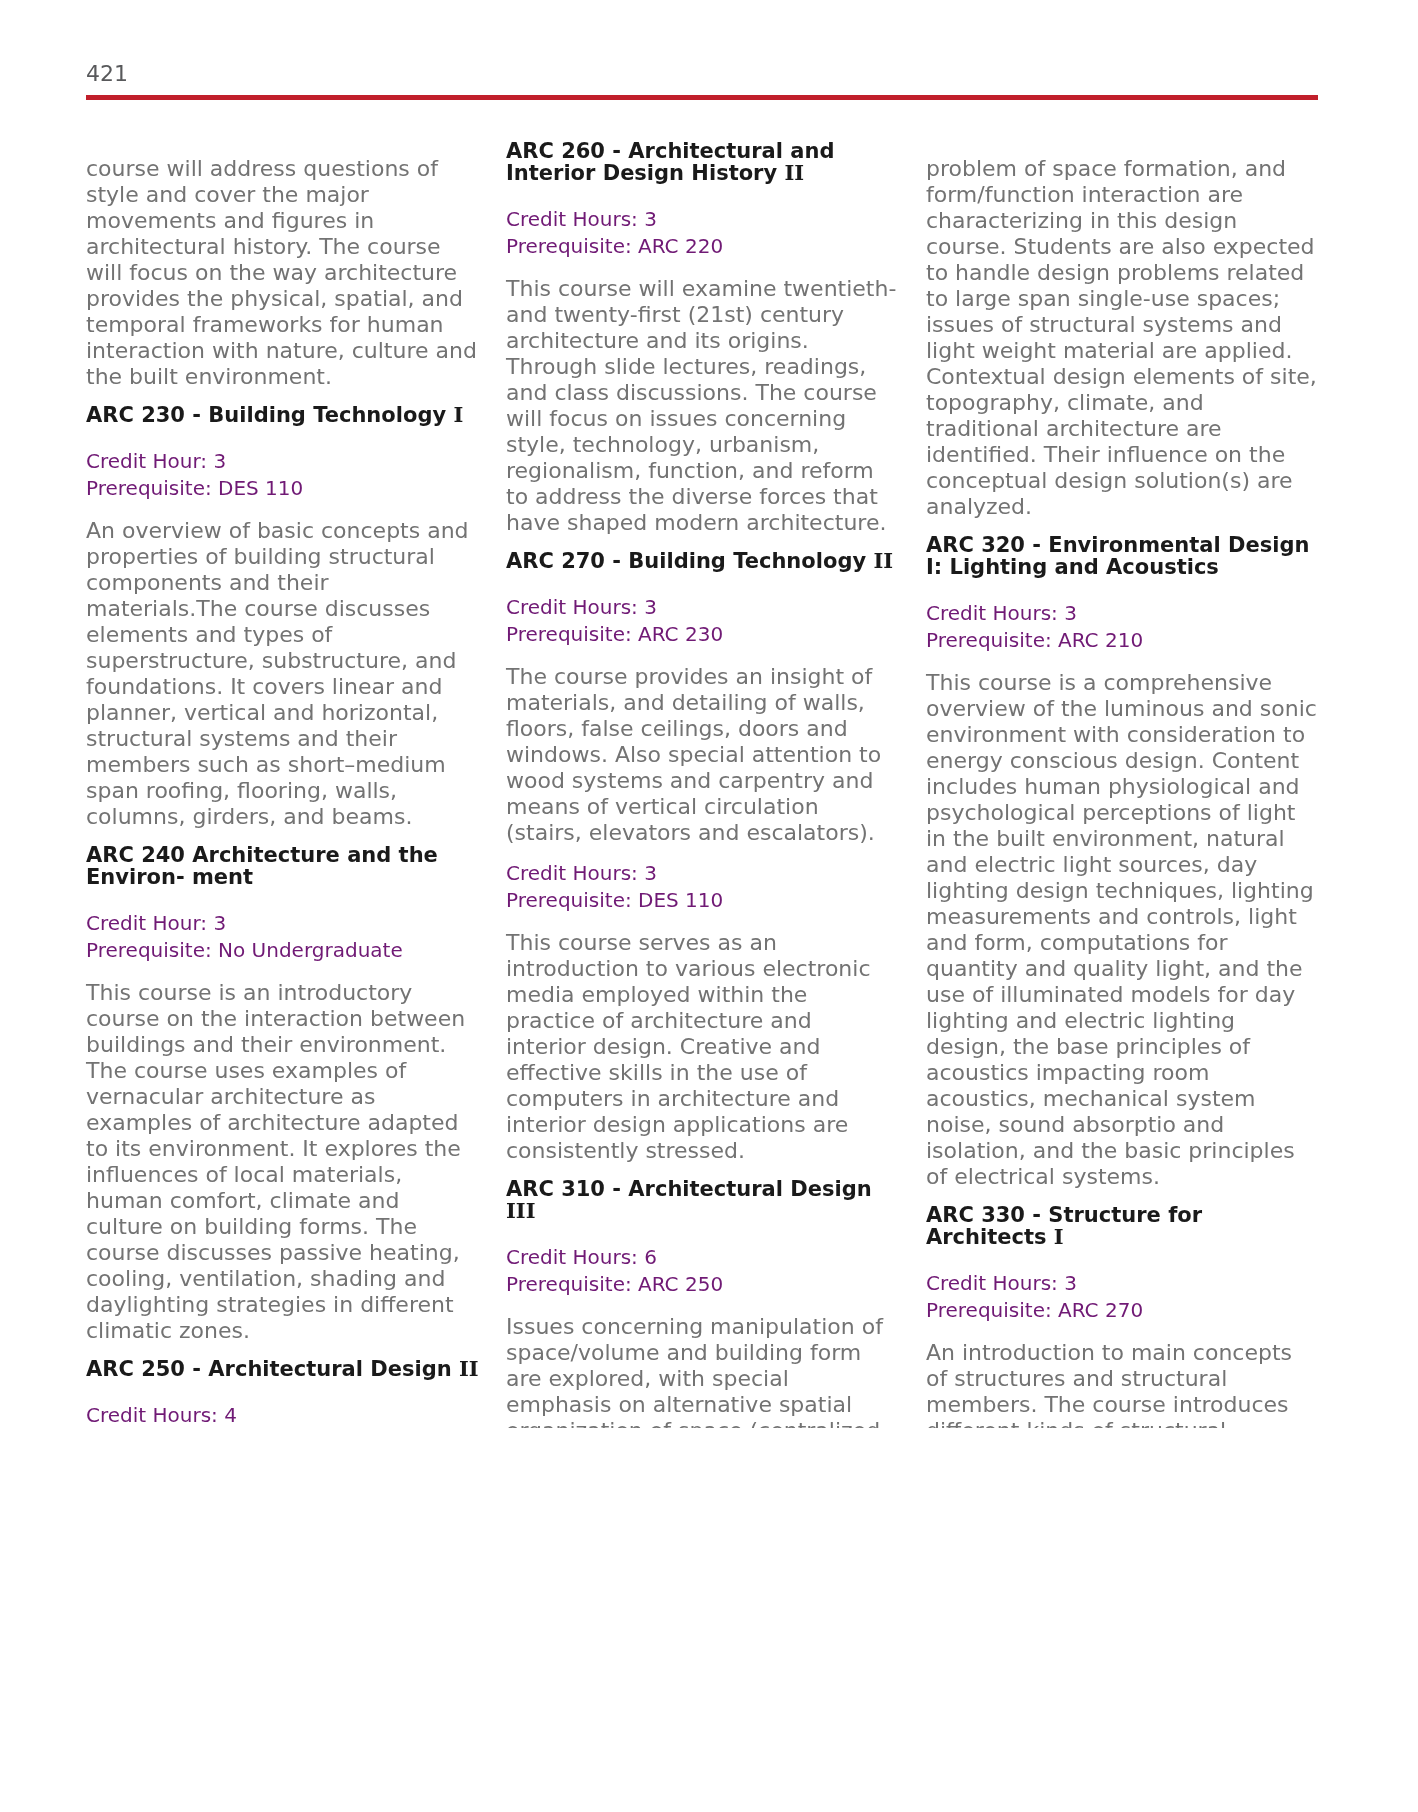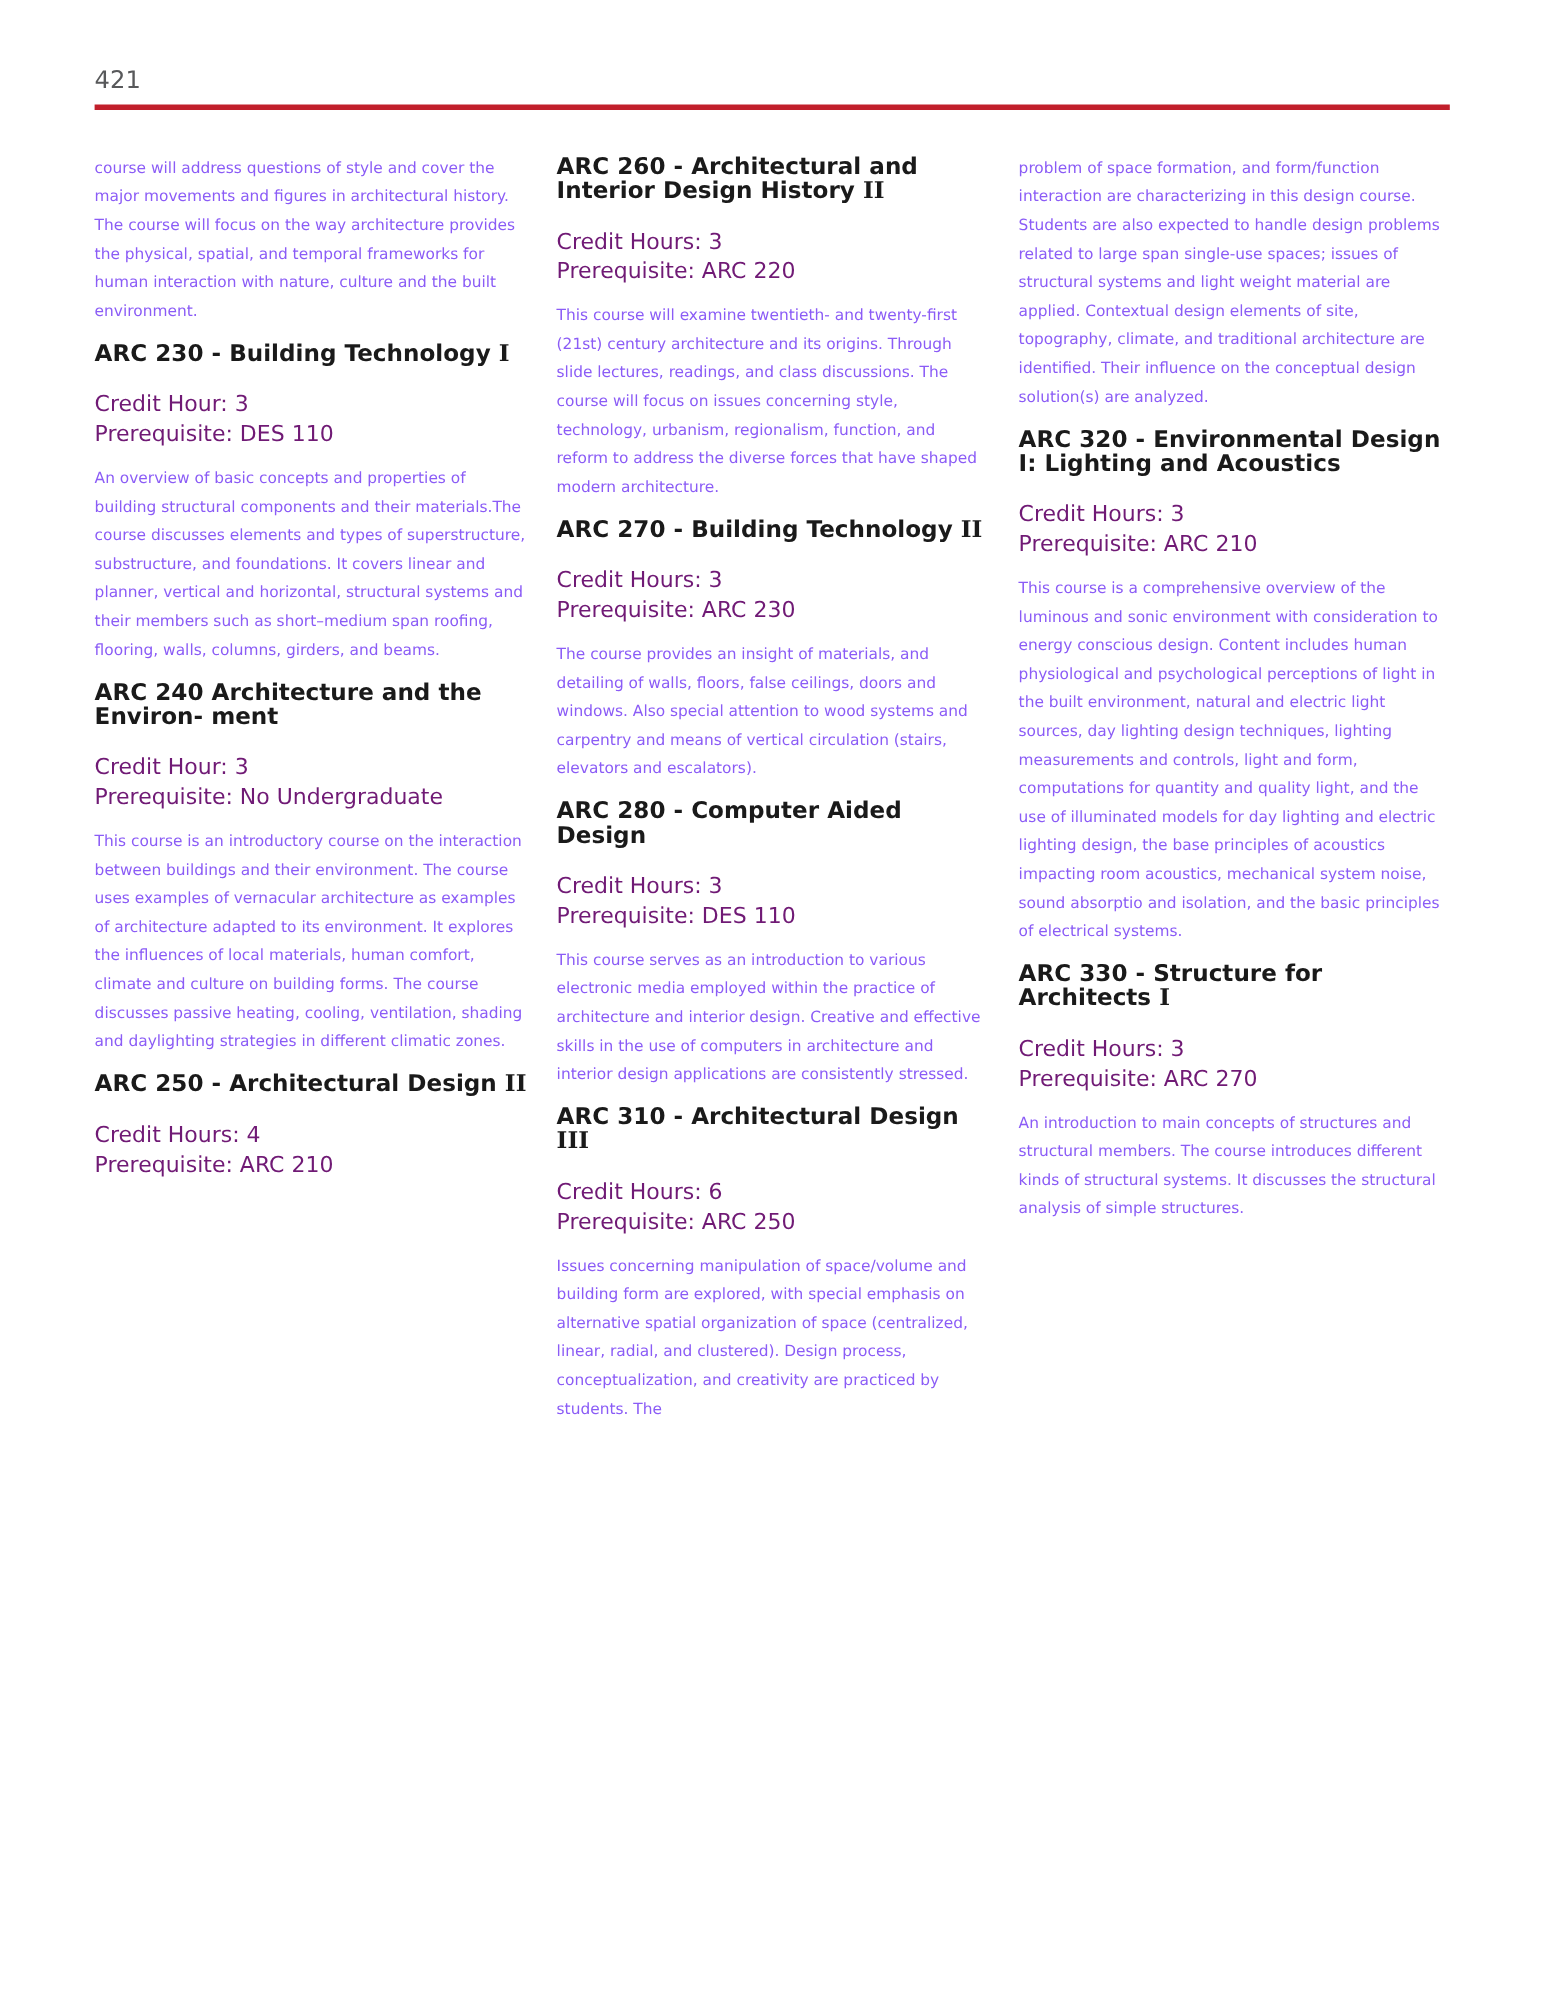--- a/index.html
+++ b/index.html
@@ -36,24 +36,24 @@
   .columns {
     position: absolute;
     left: 86px;
     top: 140px;
     width: 1232px;
     display: flex;
     gap: 28px;
   }
   .col { width: 392px; flex: 0 0 392px; }
   .body-text {
-    font-size: 14px;
+    font-size: 22px;
     line-height: 26px;
-    color: #8b5cf6;
-    margin: 0 0 14px 0;
+    color: #737373;
+    margin: 16px 0 14px 0;
   }
   .course-heading {
     font-size: 21px;
     line-height: 22px;
     font-weight: bold;
     color: #1a1a1a;
     margin: 10px 0 22px 0;
     white-space: pre;
   }
   .col > .course-heading:first-child { margin-top: 0; }
@@ -124,22 +124,20 @@
         <div>Credit Hours: 3</div>
         <div>Prerequisite: ARC 220</div>
       </div>
       <p class="body-text">This course will examine twentieth- and twenty-first (21st) century architecture and its origins. Through slide lectures, readings, and class discussions. The course will focus on issues concerning style, technology, urbanism, regionalism, function, and reform to address the diverse forces that have shaped modern architecture.</p>
       <h3 class="course-heading"><span>ARC 270 - Building Technology </span><span class="serif">II</span><span></span></h3>
       <div class="credits">
         <div>Credit Hours: 3</div>
         <div>Prerequisite: ARC 230</div>
       </div>
       <p class="body-text">The course provides an insight of materials, and detailing of walls, floors, false ceilings, doors and windows. Also special attention to wood systems and carpentry and means of vertical circulation (stairs, elevators and escalators).</p>
-      <h3 class="course-heading"><span>ARC 280 - Computer Aided
-Design</span><span class="serif"></span><span></span></h3>
       <div class="credits">
         <div>Credit Hours: 3</div>
         <div>Prerequisite: DES 110</div>
       </div>
       <p class="body-text">This course serves as an introduction to various electronic media employed within the practice of architecture and interior design. Creative and effective skills in the use of computers in architecture and interior design applications are consistently stressed.</p>
       <h3 class="course-heading"><span>ARC 310 - Architectural Design
 </span><span class="serif">III</span><span></span></h3>
       <div class="credits">
         <div>Credit Hours: 6</div>
         <div>Prerequisite: ARC 250</div>

